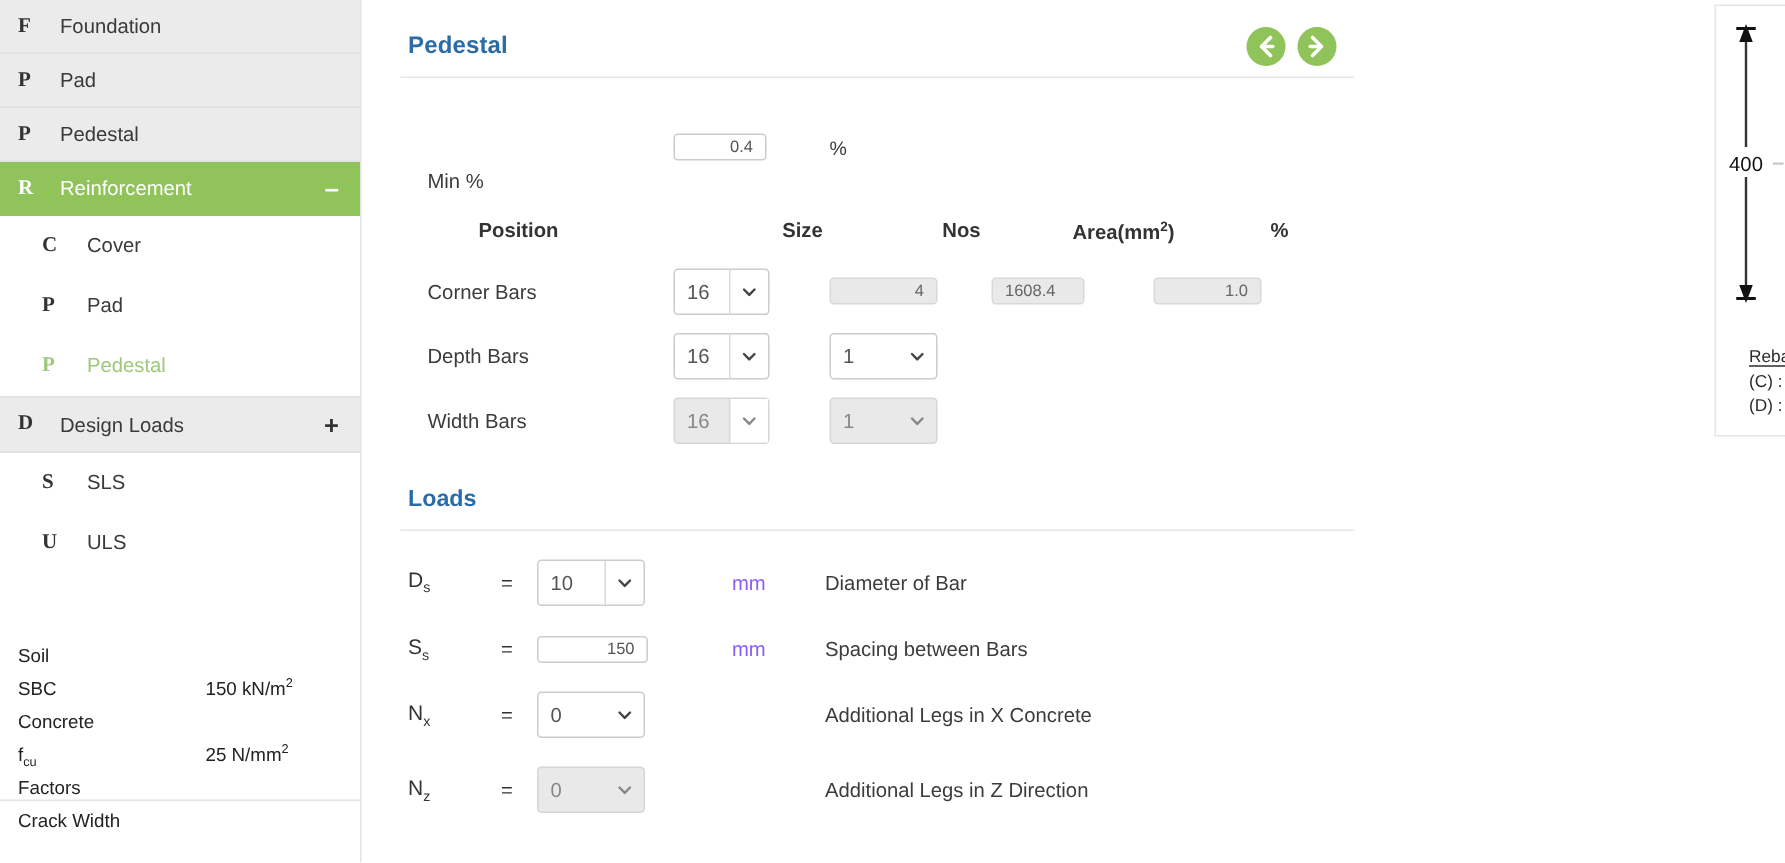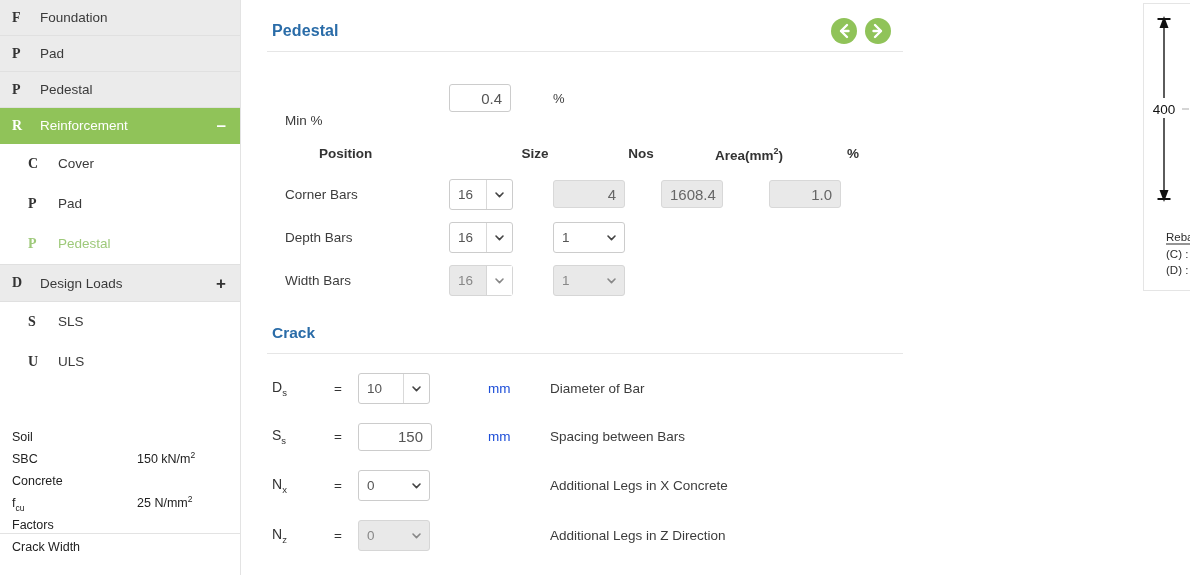--- a/index.html
+++ b/index.html
@@ -151,25 +151,25 @@
     color: #3c3c3c;
     margin-top: 45px;
   }
   .unit {
     font-size: 13px;
     color: #3c3c3c;
     margin-left: 24px;
   }
 
   input.txt, .fake-input {
-    height: 28px;
+    height: 18px;
     border: 1px solid #ccc;
     border-radius: 3px;
     background: #fff;
-    font-size: 15px;
+    font-size: 11px;
     color: #555;
     padding: 0 8px;
     text-align: right;
     font-family: "Liberation Sans", sans-serif;
     outline: none;
   }
   .fake-input {
     display: flex;
     align-items: center;
     justify-content: flex-end;
@@ -284,21 +284,21 @@
   .ties-row .eq {
     width: 24px;
     font-size: 13.5px;
     color: #333;
   }
   .ties-row .fld { width: 106px; }
   .ties-row .un {
     width: 62px;
     margin-left: 24px;
     font-size: 13.5px;
-    color: #1d4ed8;
+    color: #8b5cf6;
   }
   .ties-row .desc {
     font-size: 13.5px;
     color: #3c3c3c;
   }
   .w-ties { width: 72px; }
   .w-ties-wide { width: 72px; }
 
   
   .diagram-panel {
@@ -509,21 +509,21 @@
                   </svg>
               </span>
             </div>
           </div>
           <div class="c3"></div>
           <div class="c4"></div>
         </div>
       </div>
 
       <div class="section-head2">
-        <h2>Crack</h2>
+        <h2>Loads</h2>
       </div>
 
       <div class="ties-row">
         <span class="sym"><span>D</span><sub>s</sub></span>
         <span class="eq">=</span>
         <span class="fld">
           <span class="sel w-ties" style="display:flex;">
             <span>10</span>
             <span class="caret">
               <svg width="11" height="11" viewBox="0 0 11 11">

